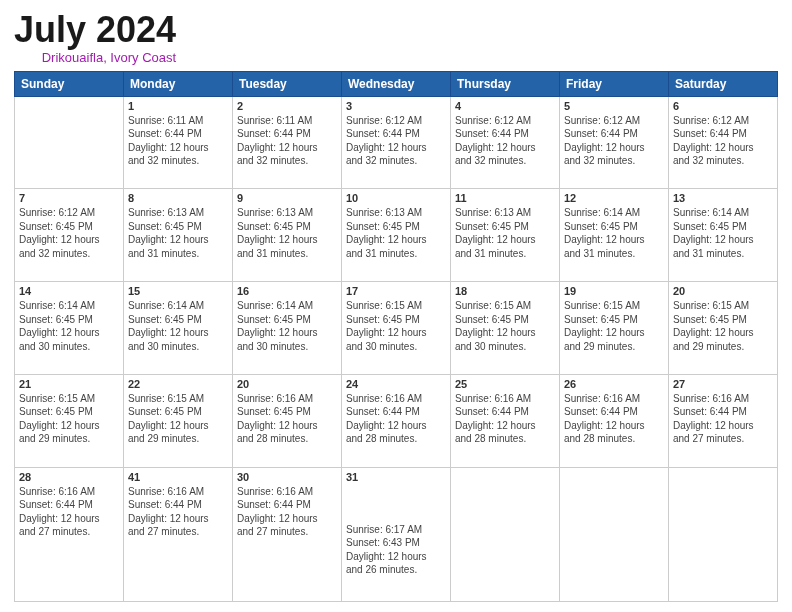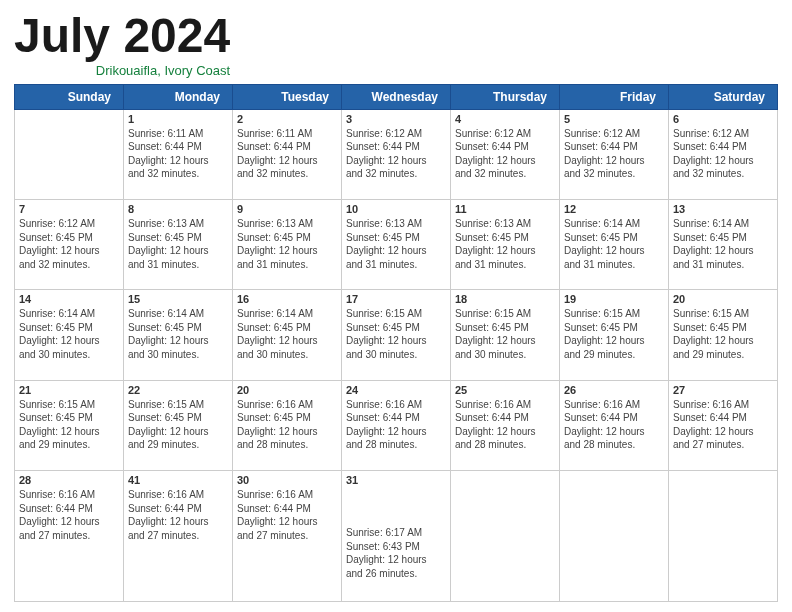--- a/index.html
+++ b/index.html
@@ -29,41 +29,41 @@
       gap: 4px;
     }
     .logo-icon {
       width: 28px;
       height: 28px;
     }
     .title-block {
       text-align: right;
     }
     .month-title {
-      font-size: 48px;
+      font-size: 36px;
       font-weight: bold;
       color: #1a1a1a;
       line-height: 1.1;
     }
     .location {
       font-size: 13px;
-      color: #15803d;
+      color: #a21caf;
     }
     table {
       width: 100%;
       border-collapse: collapse;
       flex: 1;
     }
     th {
       background-color: #2563a8;
       color: white;
-      text-align: right;
+      text-align: left;
       font-size: 12px;
       font-weight: bold;
-      padding: 5px 12px;
+      padding: 5px 6px;
       border: 1px solid #1a4d8f;
     }
     td {
       border: 1px solid #ccc;
       vertical-align: top;
       padding: 3px 4px;
       font-size: 9.5px;
       color: #333;
       width: calc(100% / 7);
       height: 78px;

